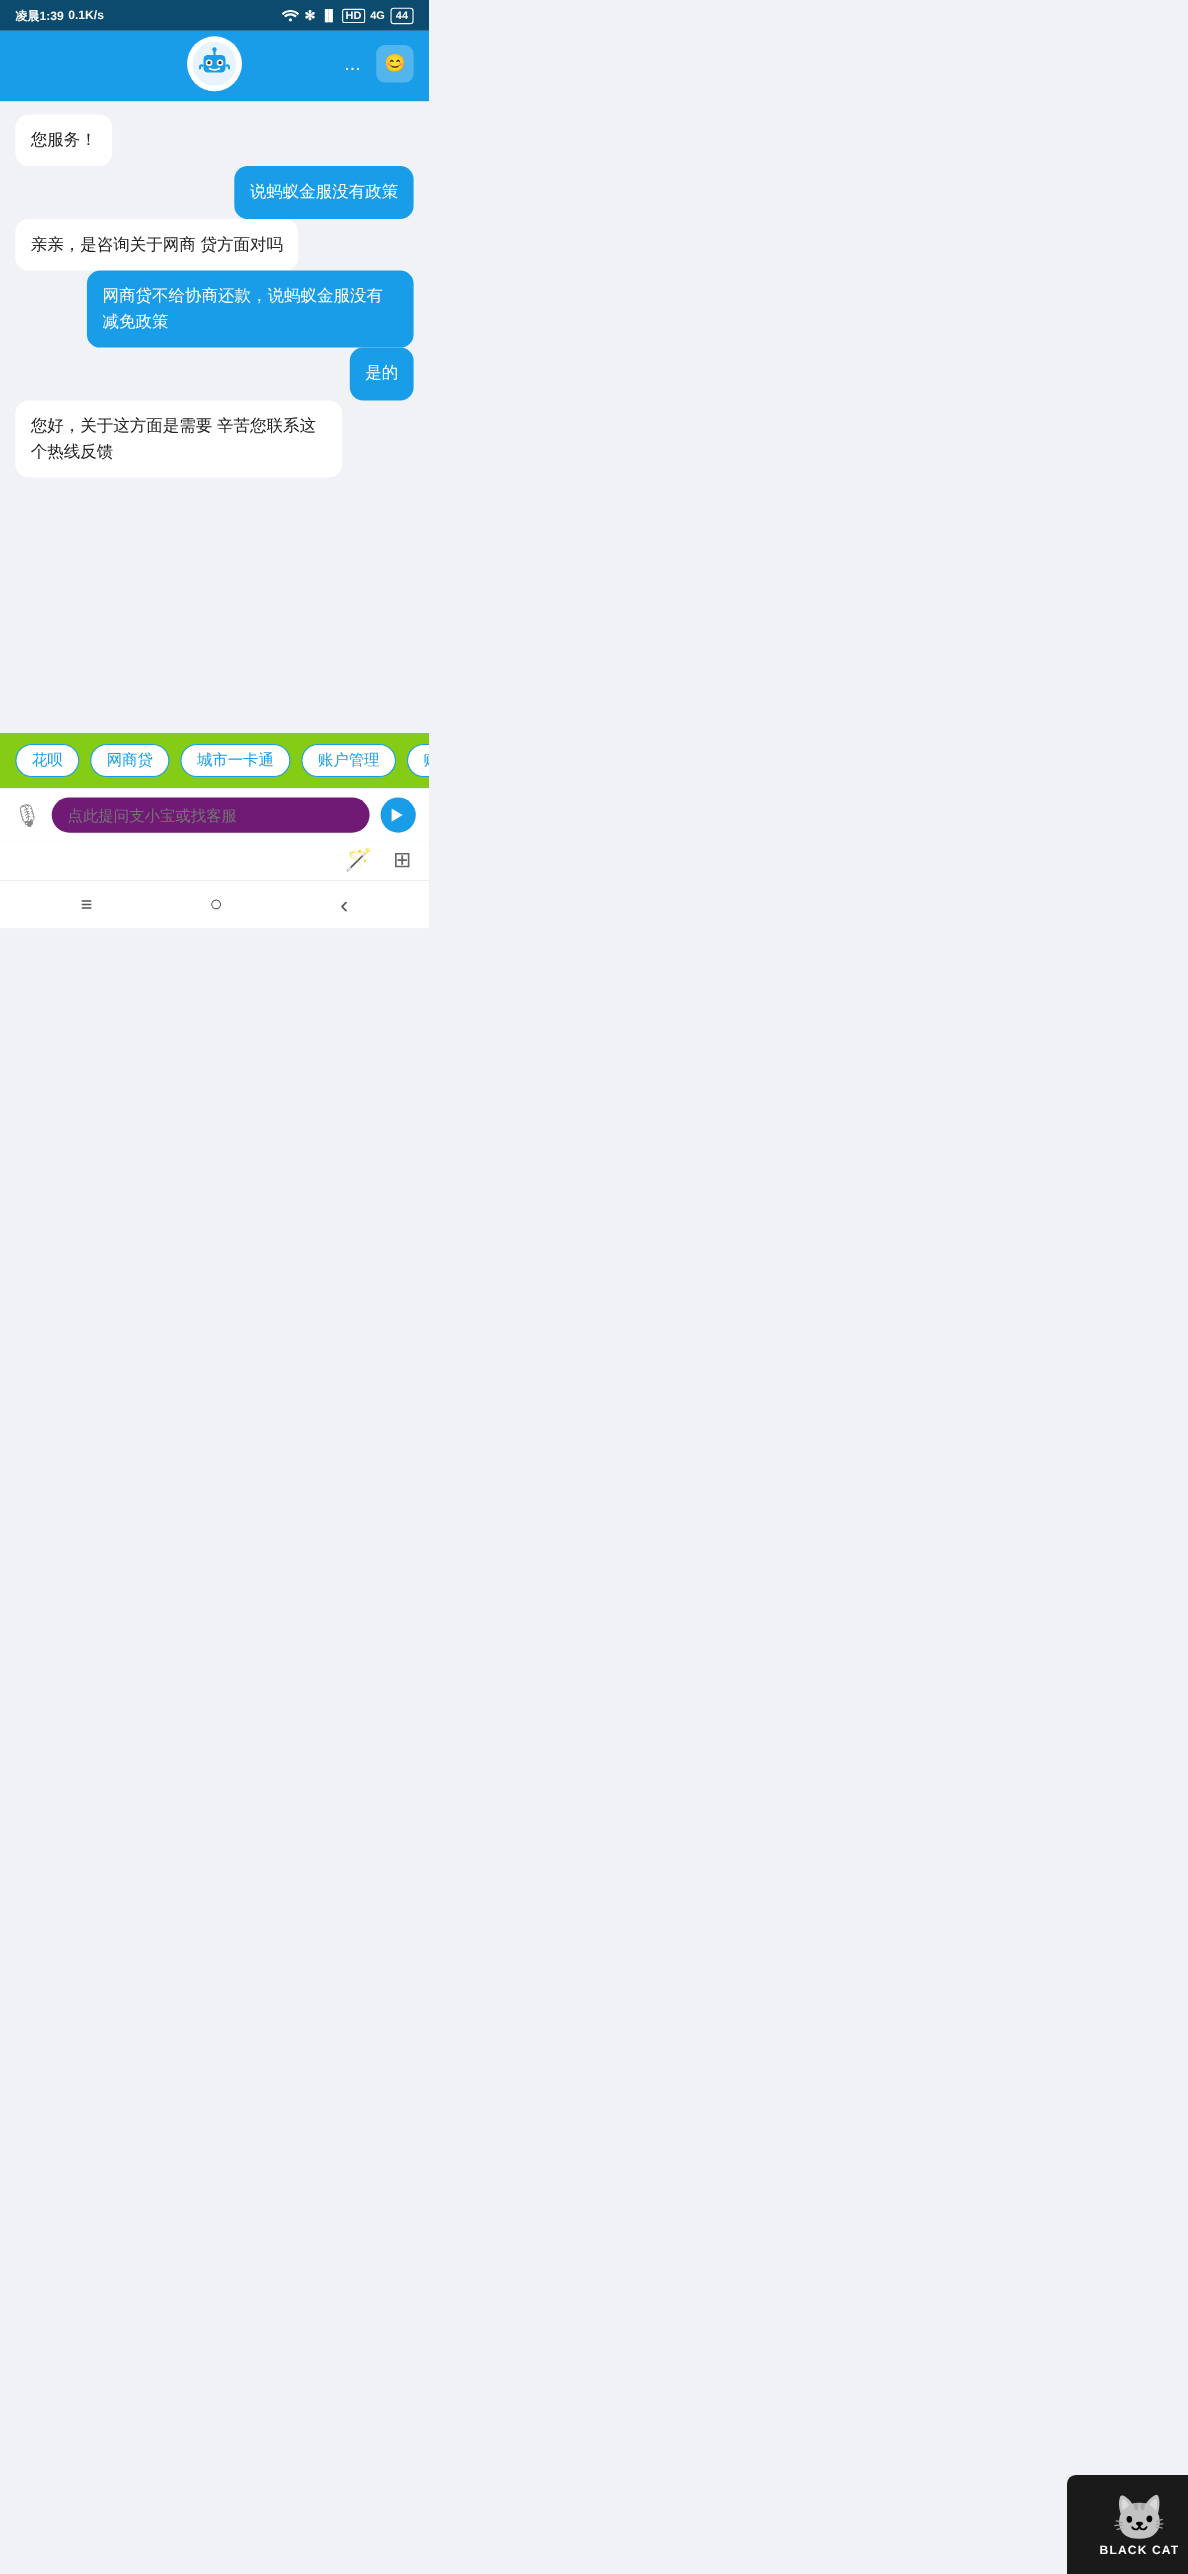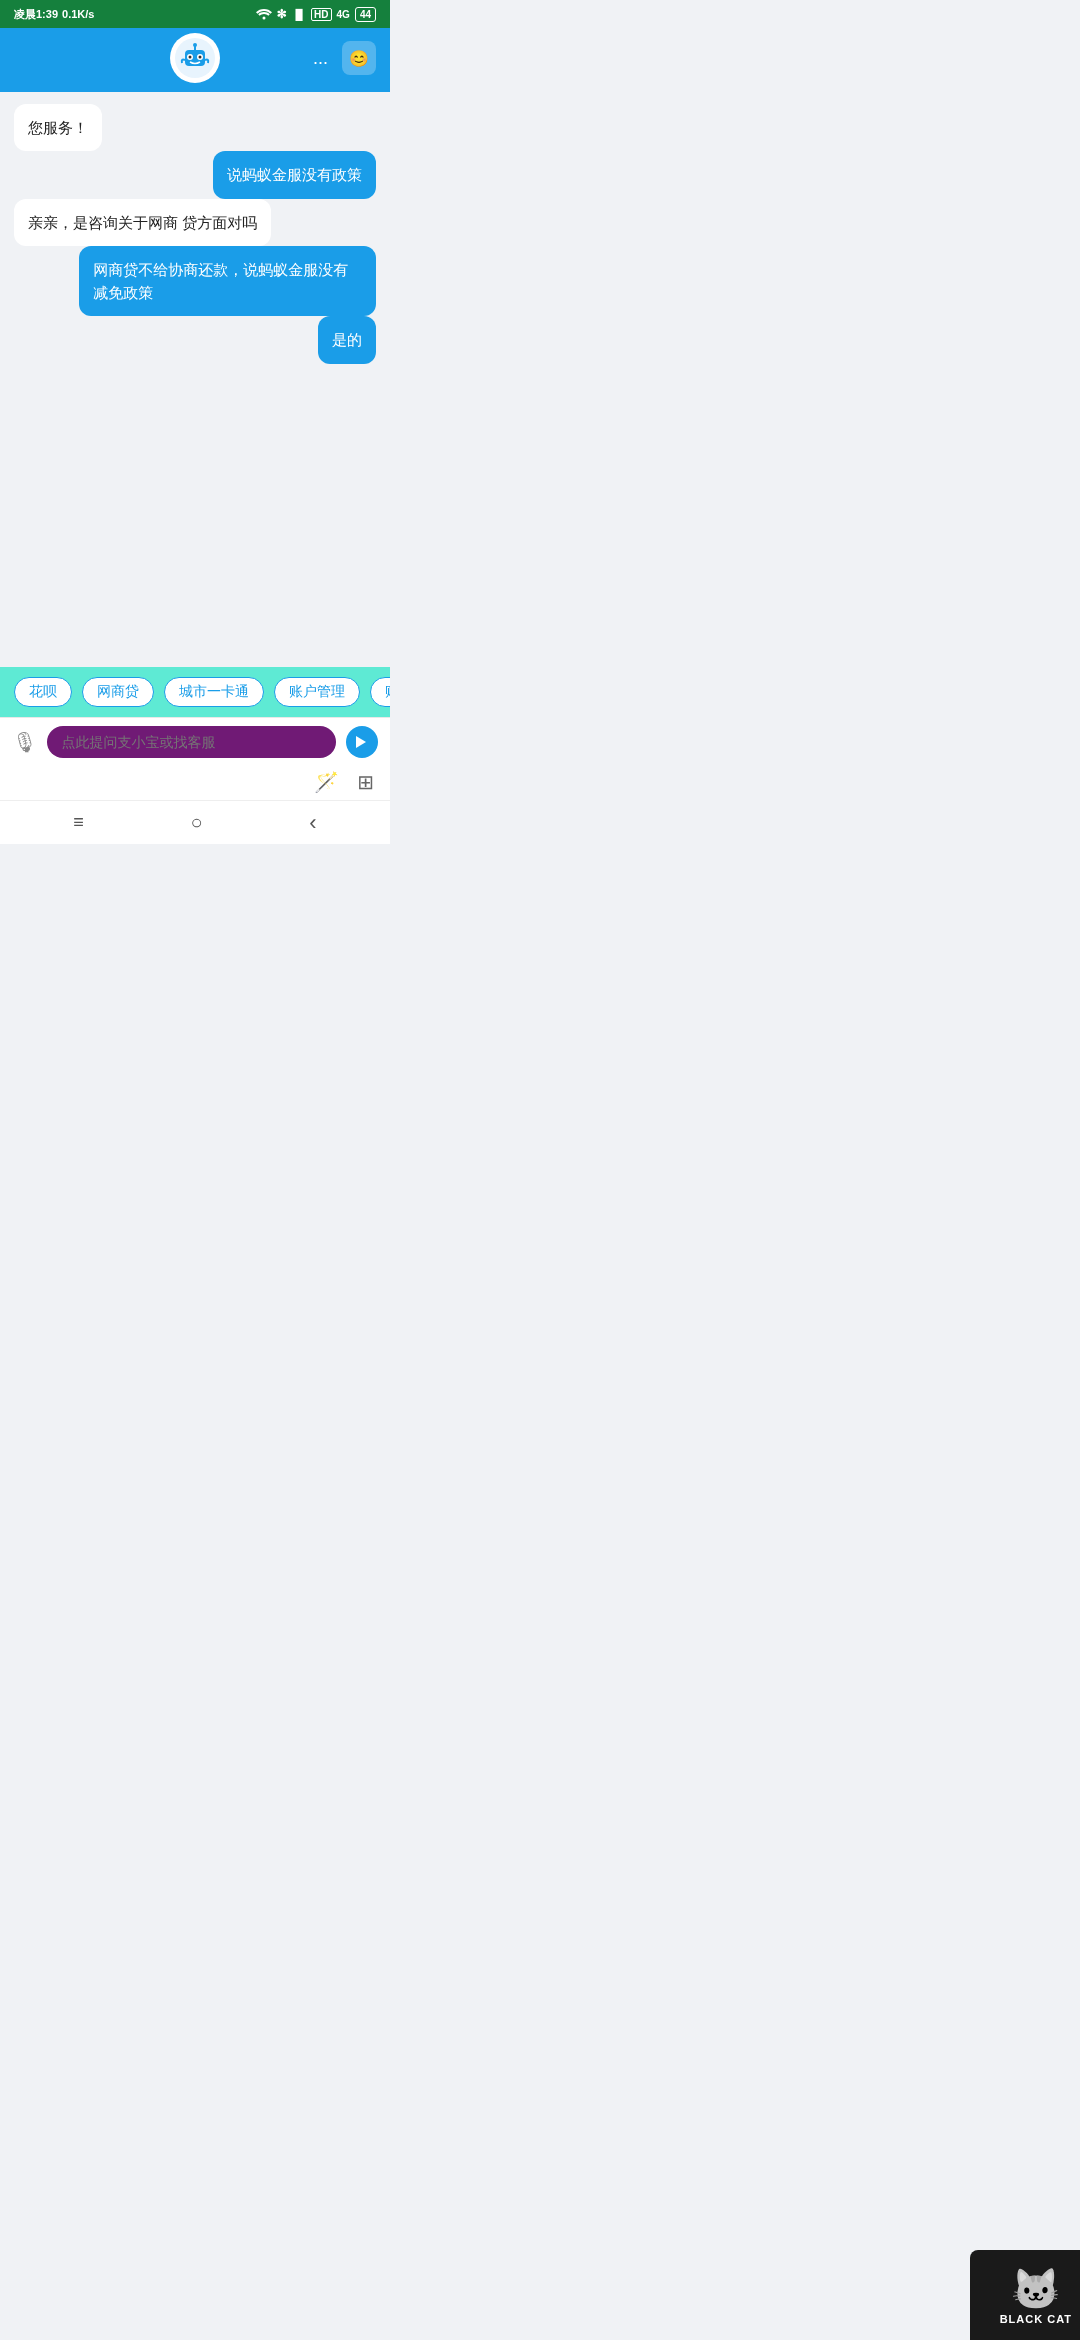--- a/index.html
+++ b/index.html
@@ -10,21 +10,21 @@
       min-height: 844px;
       background: #f0f2f5;
       font-family: -apple-system, "PingFang SC", "Hiragino Sans GB", "Microsoft YaHei", sans-serif;
       display: flex;
       flex-direction: column;
       overflow-x: hidden;
     }
 
     
     .status-bar {
-      background: #15803d;
+      background: #0c4a6e;
       color: white;
       display: flex;
       justify-content: space-between;
       align-items: center;
       padding: 6px 14px;
       font-size: 11px;
       font-weight: 600;
       height: 28px;
     }
     .status-left { display: flex; align-items: center; gap: 4px; }
@@ -112,21 +112,21 @@
       align-self: flex-end;
     }
 
     
     .chips-row {
       display: flex;
       flex-wrap: nowrap;
       overflow-x: auto;
       gap: 10px;
       padding: 10px 14px;
-      background: #5eead4;
+      background: #84cc16;
       scrollbar-width: none;
     }
     .chips-row::-webkit-scrollbar { display: none; }
     .chip {
       flex-shrink: 0;
       border: 1.5px solid #1a9de8;
       border-radius: 20px;
       padding: 5px 14px;
       font-size: 14px;
       color: #1a9de8;
@@ -311,20 +311,23 @@
 
   <div class="bubble-user">
     <span>网商贷不给协商还款，说蚂蚁金服没有减免政策</span>
   </div>
 
   <div class="bubble-user">
     <span>是的</span>
   </div>
 
 
+  <div class="bubble-agent">
+    <span>您好，关于这方面是需要 辛苦您联系这个热线反馈</span>
+  </div>
 
 </div>
 
 <div class="chips-row">
   <button class="chip">花呗</button>
   <button class="chip">网商贷</button>
   <button class="chip">城市一卡通</button>
   <button class="chip">账户管理</button>
   <button class="chip">账户</button>
 </div>

